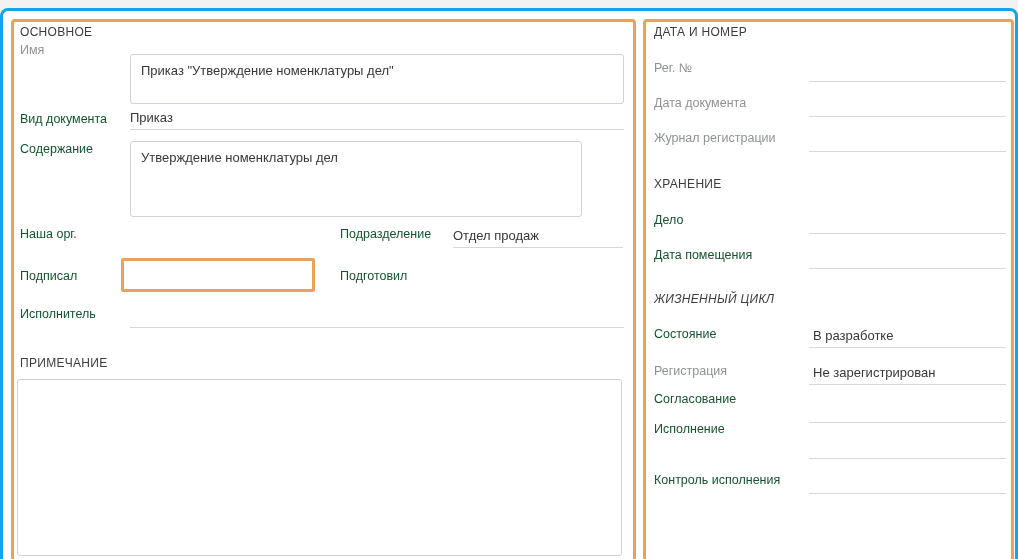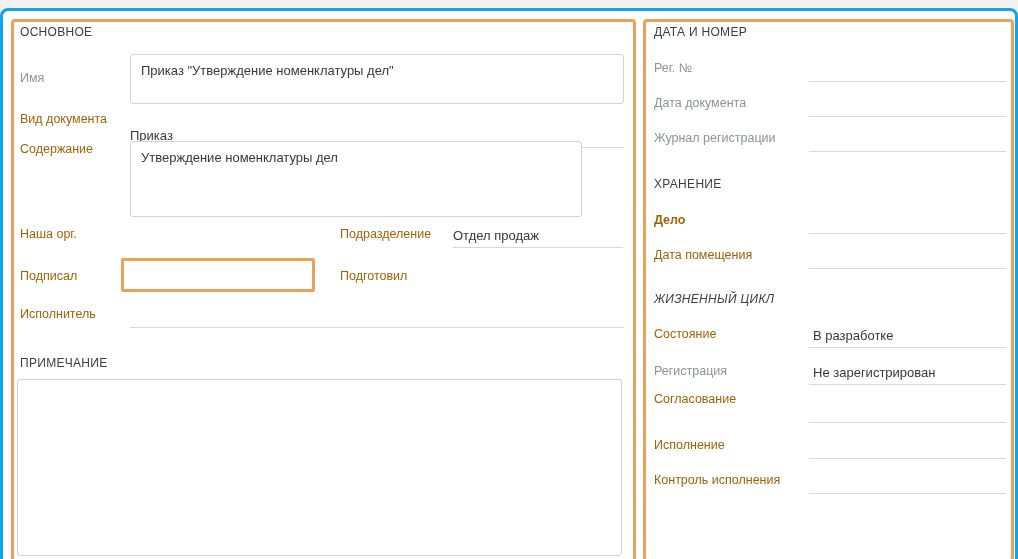--- a/index.html
+++ b/index.html
@@ -18,46 +18,46 @@
     border:3px solid #e9a25b; border-radius:2px;
     pointer-events:none;
   }
   .sec{
     position:absolute; font-size:12px; color:#3d3d3d; letter-spacing:.3px;
     white-space:nowrap;
   }
   .lbl{
     position:absolute; font-size:12.5px; white-space:nowrap;
   }
-  .lbl.blue{ color:#a16207; }
+  .lbl.blue{ color:#14532d; }
   .lbl.gray{ color:#8f9294; }
   .val{
     position:absolute; box-sizing:border-box; height:21px; line-height:18px;
     font-size:13px; color:#383838; white-space:nowrap; overflow:hidden;
     border-bottom:1px solid #d8d8d8; background:#fff; cursor:text;
   }
   .box{
     position:absolute; box-sizing:border-box; background:#fff;
     border:1px solid #cfd2d6; border-radius:3px;
     font-size:13px; color:#383838; padding:7px 10px; line-height:17px;
     cursor:text; overflow:hidden;
   }
 </style>
 </head>
 <body>
 
 <div class="page">
 
   <div class="sec" style="left:17px; top:14px;">ОСНОВНОЕ</div>
 
-  <span class="lbl gray" style="left:17px; top:60px;">Имя</span>
+  <span class="lbl gray" style="left:17px; top:32px;">Имя</span>
   <div class="box" style="left:127px; top:43px; width:494px; height:50px;">Приказ "Утверждение номенклатуры дел"</div>
 
   <span class="lbl blue" style="left:17px; top:101px;">Вид документа</span>
-  <div class="val" style="left:127px; top:116px; width:494px;">Приказ</div>
+  <div class="val" style="left:127px; top:98px; width:494px;">Приказ</div>
 
   <span class="lbl blue" style="left:17px; top:131px;">Содержание</span>
   <div class="box" style="left:127px; top:130px; width:452px; height:76px;">Утверждение номенклатуры дел</div>
 
   <span class="lbl blue" style="left:17px; top:216px;">Наша орг.</span>
 
   <span class="lbl blue" style="left:337px; top:216px;">Подразделение</span>
   <div class="val" style="left:450px; top:216px; width:170px;">Отдел продаж</div>
 
   <span class="lbl blue" style="left:17px; top:258px;">Подписал</span>
@@ -76,38 +76,38 @@
   <div class="val" style="left:806px; top:50px; width:197px;"></div>
 
   <span class="lbl gray" style="left:651px; top:85px;">Дата документа</span>
   <div class="val" style="left:806px; top:85px; width:197px;"></div>
 
   <span class="lbl gray" style="left:651px; top:120px;">Журнал регистрации</span>
   <div class="val" style="left:806px; top:120px; width:197px;"></div>
 
   <div class="sec" style="left:651px; top:166px;">ХРАНЕНИЕ</div>
 
-  <span class="lbl blue" style="left:651px; top:202px;font-weight:bold;">Дело</span>
+  <span class="lbl blue" style="left:651px; top:202px;">Дело</span>
   <div class="val" style="left:806px; top:202px; width:197px;"></div>
 
   <span class="lbl blue" style="left:651px; top:237px;">Дата помещения</span>
   <div class="val" style="left:806px; top:237px; width:197px;"></div>
 
   <div class="sec" style="left:651px; top:281px;font-style:italic;">ЖИЗНЕННЫЙ ЦИКЛ</div>
 
   <span class="lbl blue" style="left:651px; top:316px;">Состояние</span>
   <div class="val" style="left:806px; top:316px; width:197px; padding-left:4px;">В разработке</div>
 
   <span class="lbl gray" style="left:651px; top:353px;">Регистрация</span>
   <div class="val" style="left:806px; top:353px; width:197px; padding-left:4px;">Не зарегистрирован</div>
 
   <span class="lbl blue" style="left:651px; top:381px;">Согласование</span>
   <div class="val" style="left:806px; top:391px; width:197px;"></div>
 
-  <span class="lbl blue" style="left:651px; top:427px;">Исполнение</span>
+  <span class="lbl blue" style="left:651px; top:411px;">Исполнение</span>
   <div class="val" style="left:806px; top:427px; width:197px;"></div>
 
   <span class="lbl blue" style="left:651px; top:462px;">Контроль исполнения</span>
   <div class="val" style="left:806px; top:462px; width:197px;"></div>
 
   <div class="frame" style="left:8px; top:8px; width:625px; height:543px;"></div>
   <div class="frame" style="left:640px; top:8px; width:371px; height:543px;"></div>
   <div class="hl" style="left:118px; top:247px; width:194px; height:34px;"></div>
 
 </div>

